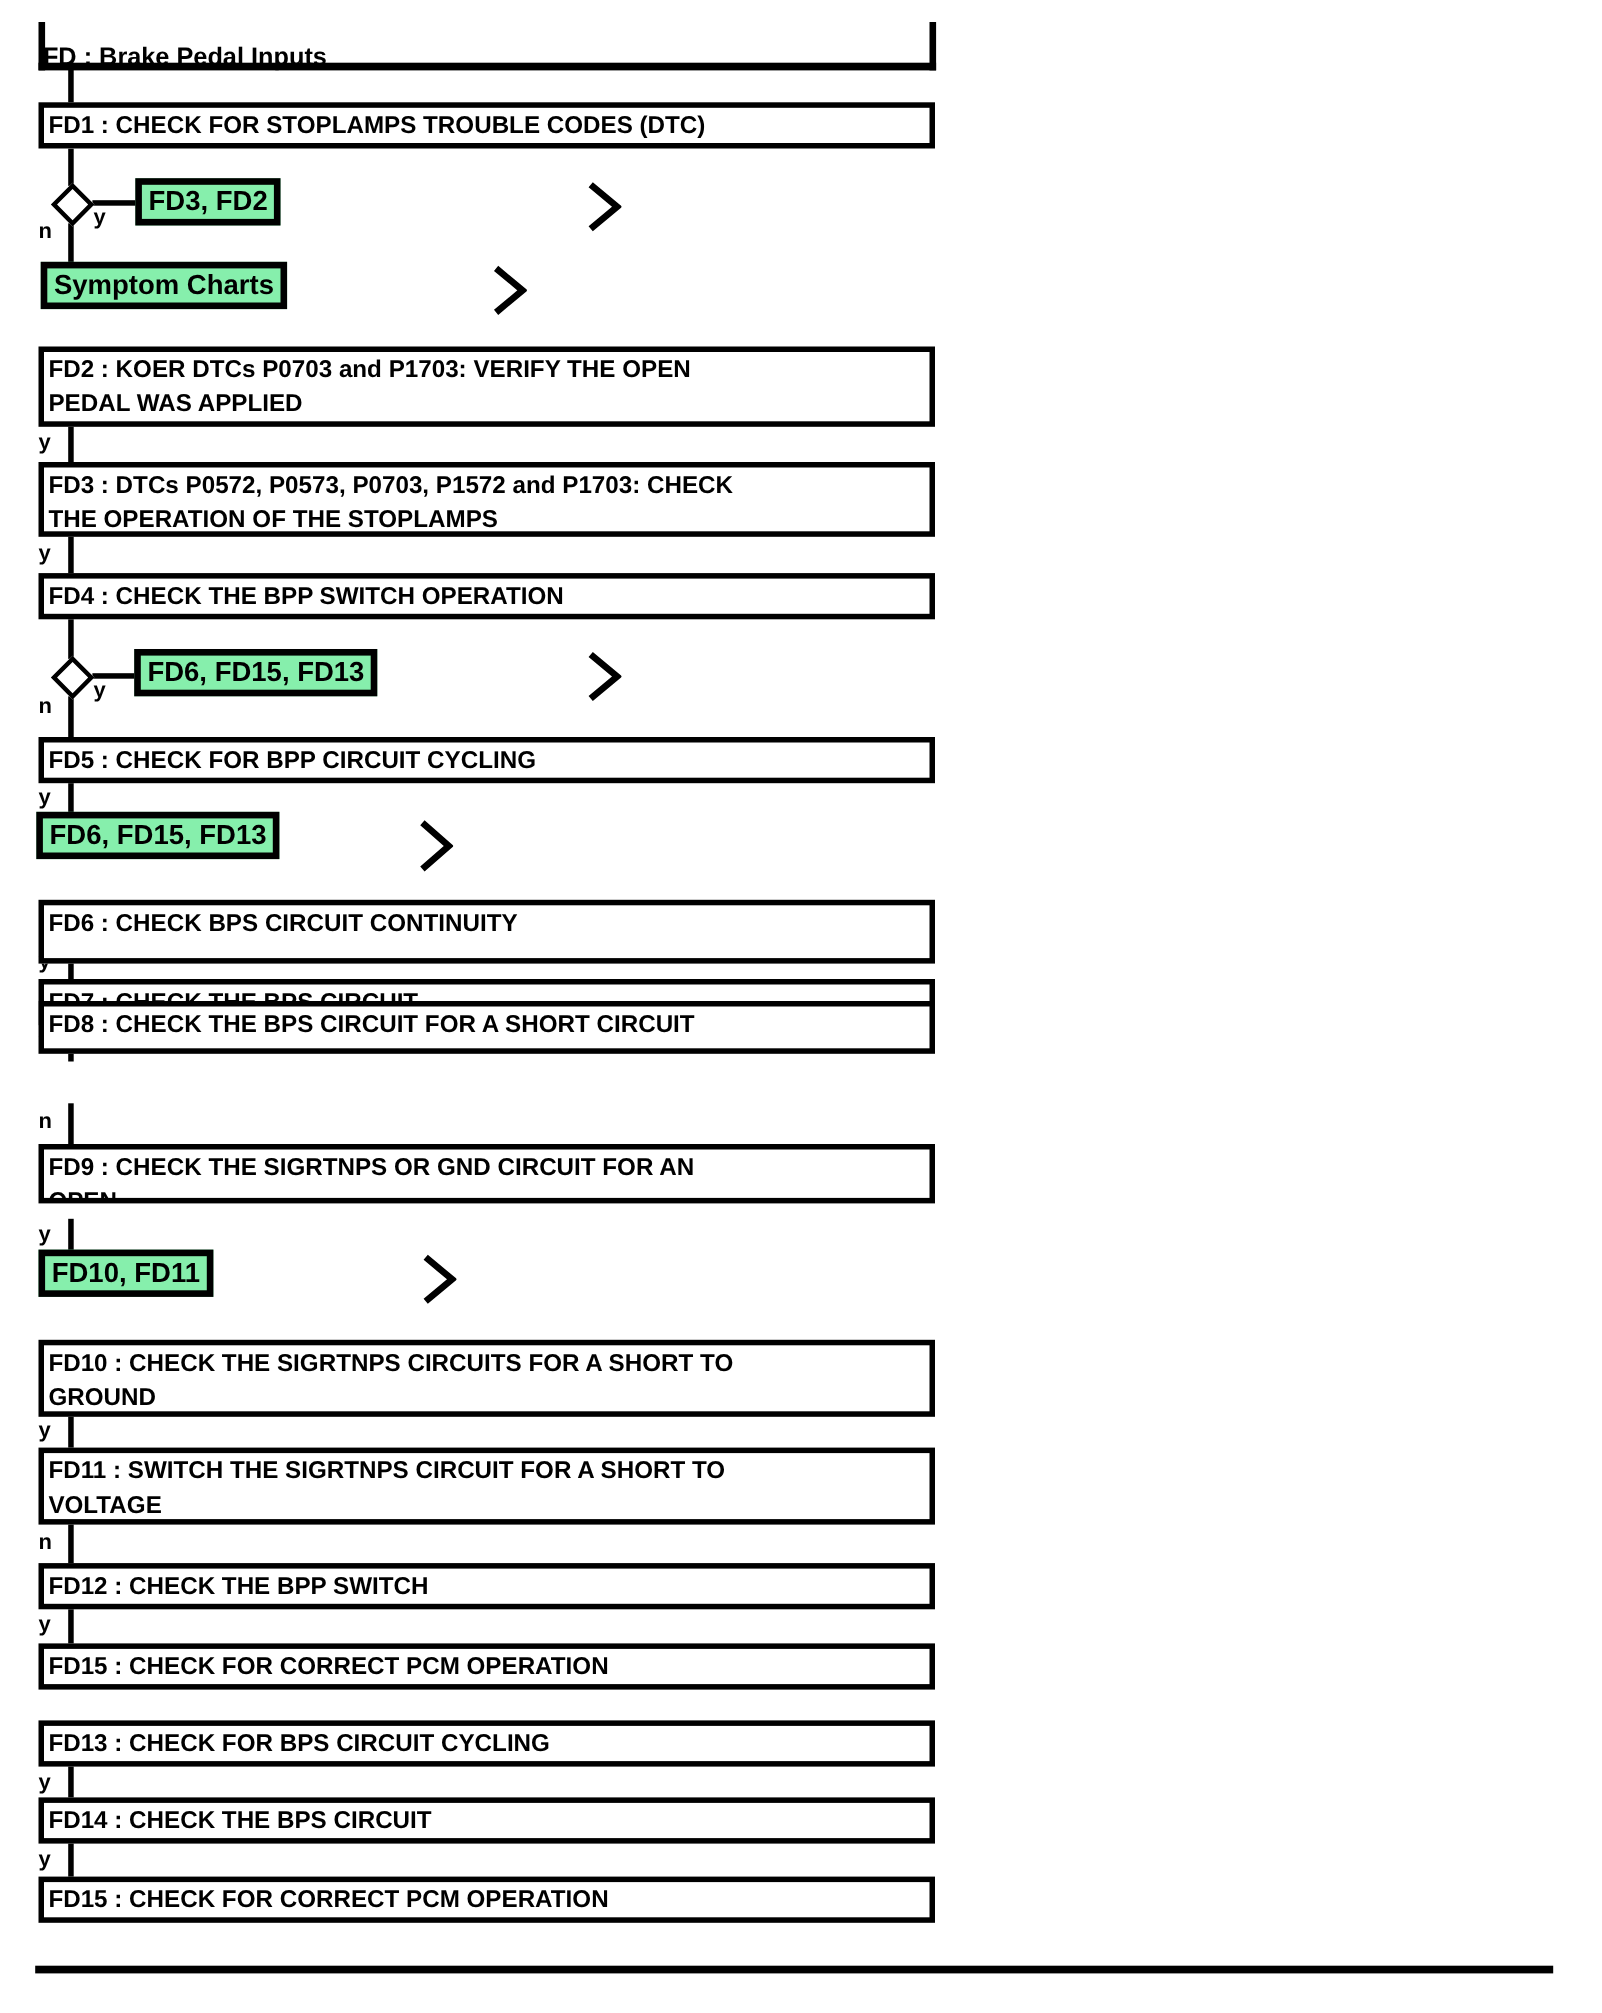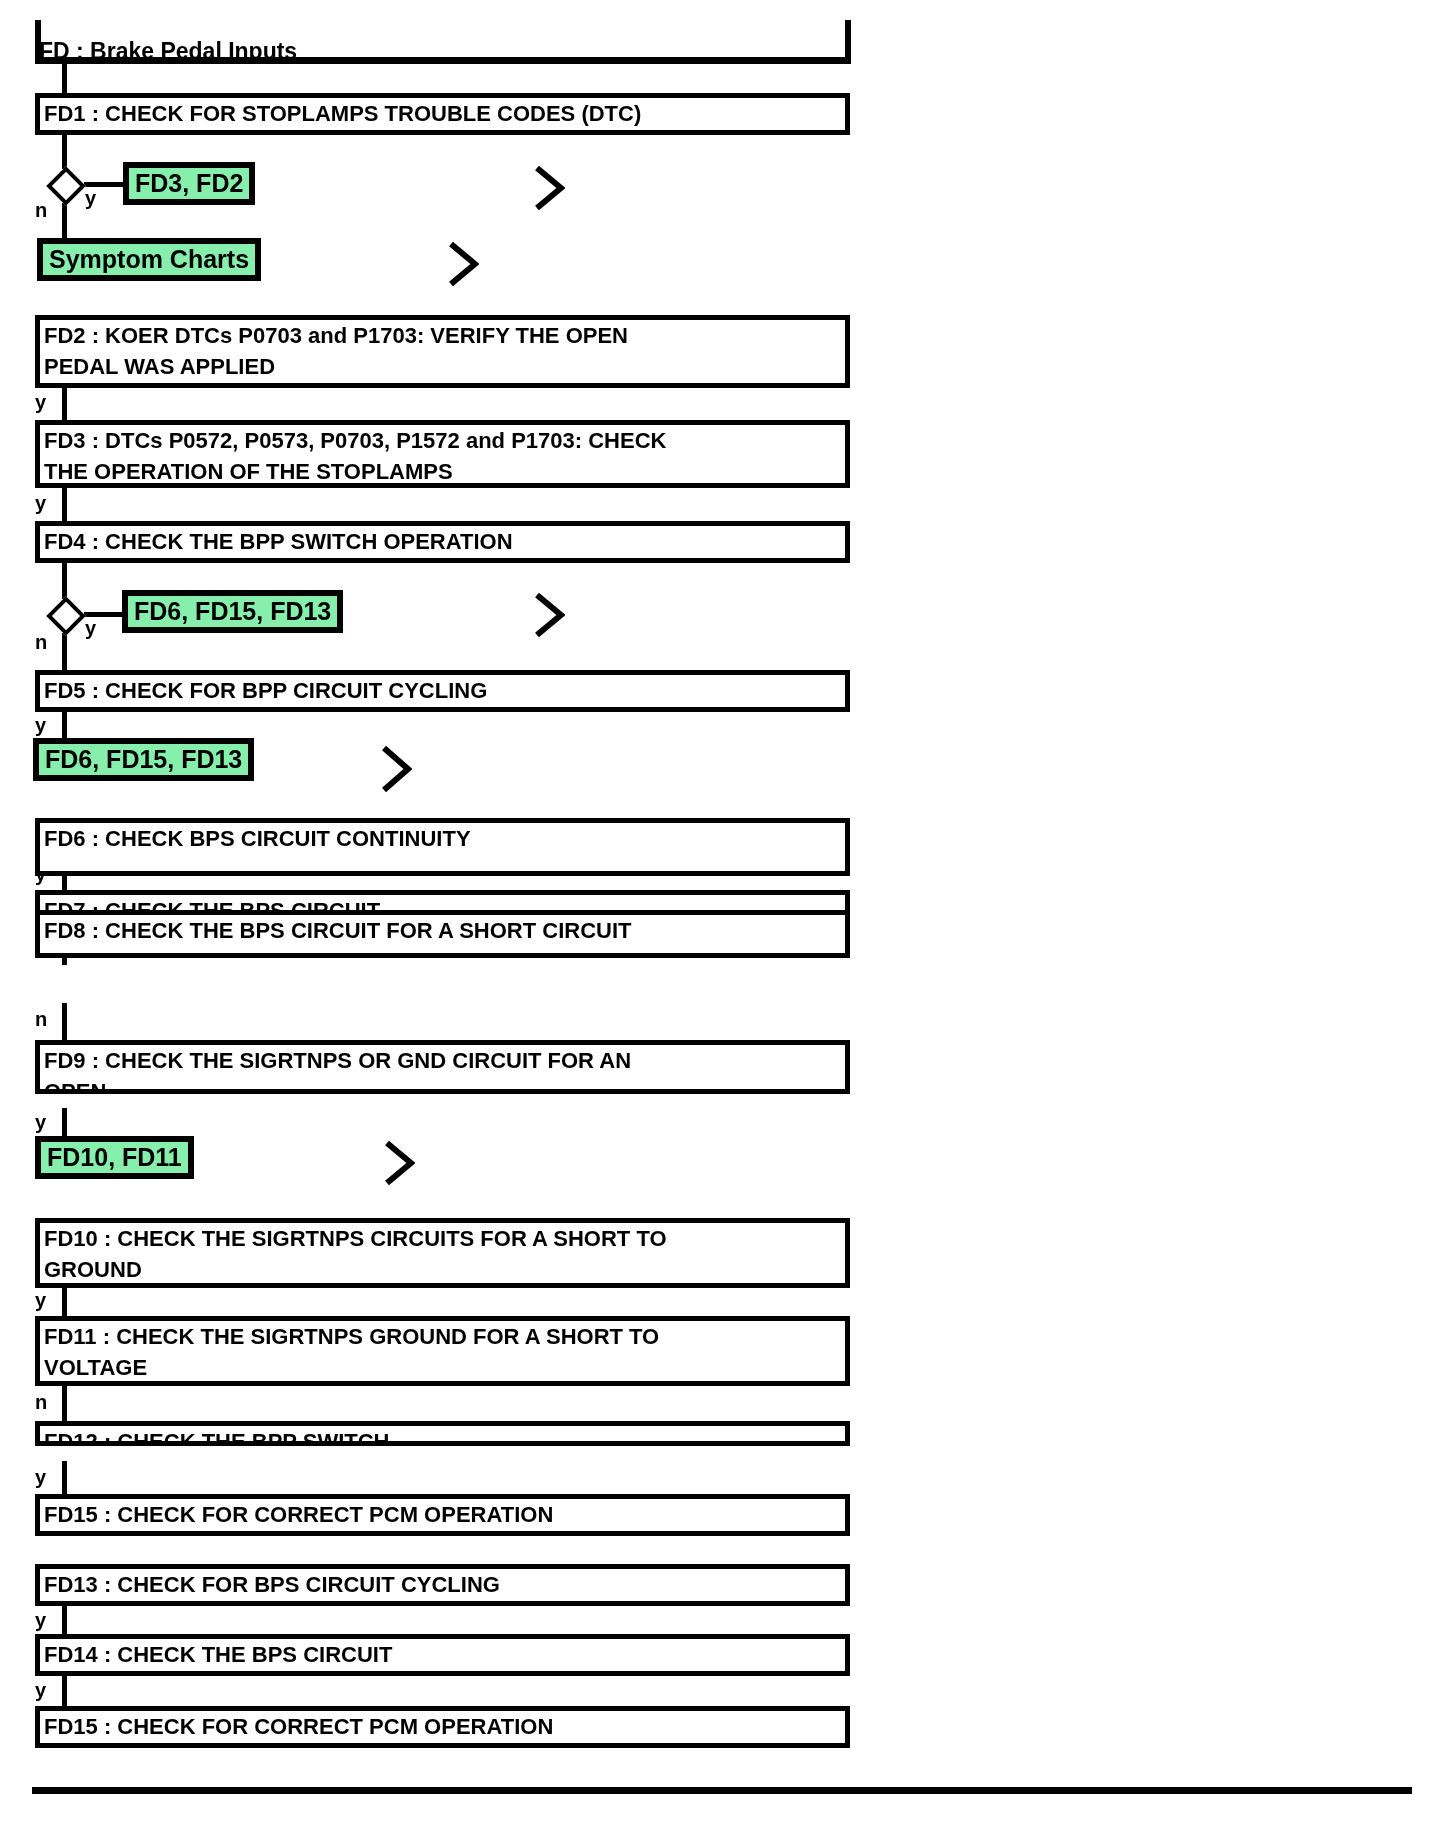--- a/index.html
+++ b/index.html
@@ -87,23 +87,23 @@
 THE OPERATION OF THE STOPLAMPS</div>
   <div class="pb" style="top:521px;height:42px">FD4 : CHECK THE BPP SWITCH OPERATION</div>
   <div class="pb" style="top:670px;height:42px">FD5 : CHECK FOR BPP CIRCUIT CYCLING</div>
   <div class="pb" style="top:818px;height:58px">FD6 : CHECK BPS CIRCUIT CONTINUITY</div>
   <div class="pb" style="top:890px;height:42px">FD7 : CHECK THE BPS CIRCUIT</div>
   <div class="pb" style="top:910px;height:48px">FD8 : CHECK THE BPS CIRCUIT FOR A SHORT CIRCUIT</div>
   <div class="pb" style="top:1040px;height:54px">FD9 : CHECK THE SIGRTNPS OR GND CIRCUIT FOR AN
 OPEN</div>
   <div class="pb" style="top:1218px;height:70px">FD10 : CHECK THE SIGRTNPS CIRCUITS FOR A SHORT TO
 GROUND</div>
-  <div class="pb" style="top:1316px;height:70px">FD11 : CHECK THE SIGRTNPS GROUND FOR A SHORT TO
+  <div class="pb" style="top:1316px;height:70px">FD11 : SWITCH THE SIGRTNPS CIRCUIT FOR A SHORT TO
 VOLTAGE</div>
-  <div class="pb" style="top:1421px;height:25px">FD12 : CHECK THE BPP SWITCH</div>
+  <div class="pb" style="top:1421px;height:42px">FD12 : CHECK THE BPP SWITCH</div>
   <div class="pb" style="top:1494px;height:42px">FD15 : CHECK FOR CORRECT PCM OPERATION</div>
   <div class="pb" style="top:1564px;height:42px">FD13 : CHECK FOR BPS CIRCUIT CYCLING</div>
   <div class="pb" style="top:1634px;height:42px">FD14 : CHECK THE BPS CIRCUIT</div>
   <div class="pb" style="top:1706px;height:42px">FD15 : CHECK FOR CORRECT PCM OPERATION</div>
 
   <div class="rb" style="left:123px;top:162px">FD3, FD2</div>
   <div class="rb" style="left:37px;top:238px">Symptom Charts</div>
   <div class="rb" style="left:122px;top:590px">FD6, FD15, FD13</div>
   <div class="rb" style="left:33px;top:738px">FD6, FD15, FD13</div>
   <div class="rb" style="left:35px;top:1136px">FD10, FD11</div>

